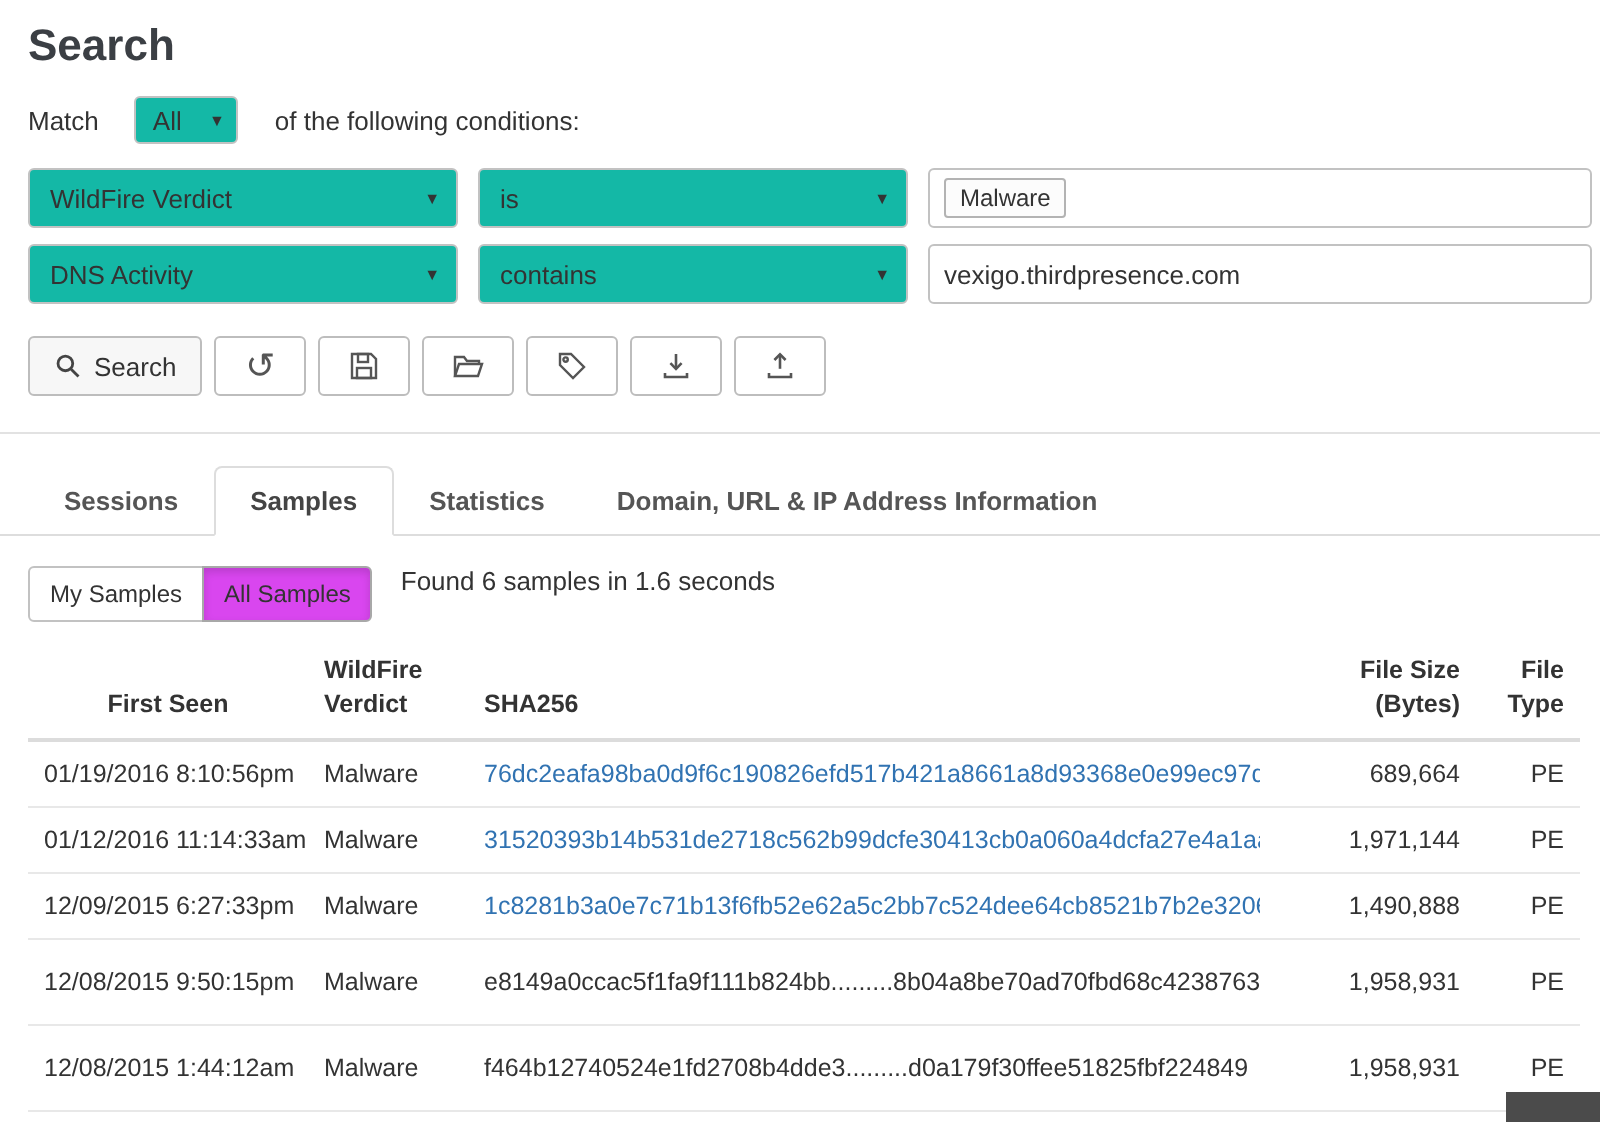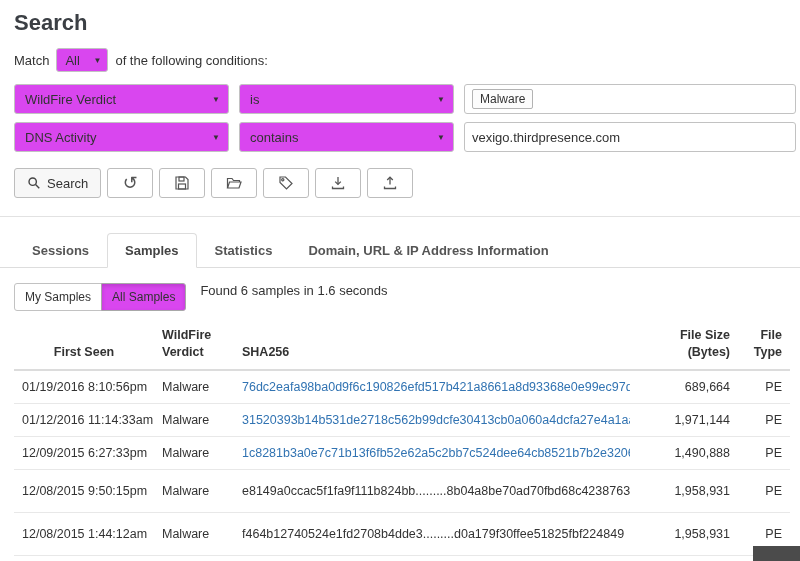--- a/index.html
+++ b/index.html
@@ -6,25 +6,25 @@
   html,body { margin:0; padding:0; }
   body {
     width:800px; height:561px; overflow:hidden; position:relative;
     background:#ffffff; color:#333;
     font-family:"Liberation Sans", sans-serif; font-size:13px;
   }
   .page-title {
     margin:10px 0 12px 14px; font-size:22px; font-weight:600; color:#3b3f44;
   }
   .match-row {
-    display:flex; align-items:center; gap:7px; margin:0 0 12px 14px; color:#333;
+    display:flex; align-items:center; gap:18px; margin:0 0 12px 14px; color:#333;
   }
   .select {
     display:inline-flex; align-items:center; justify-content:space-between;
-    border:1px solid #c2c2c2; border-radius:3px; background:#d946ef;
+    border:1px solid #c2c2c2; border-radius:3px; background:#14b8a6;
     height:30px; padding:0 8px 0 10px; cursor:pointer; color:#333;
   }
   .select .caret { font-size:8px; color:#333; margin-left:10px; }
   .select.small { height:24px; width:52px; padding:0 6px 0 8px; }
   .cond-row { display:flex; gap:10px; margin:0 4px 8px 14px; }
   .cond-field, .cond-op { width:215px; }
   .cond-value {
     flex:1; border:1px solid #c2c2c2; border-radius:3px; height:30px;
     display:flex; align-items:center; padding:0 7px; background:#fff;
   }

